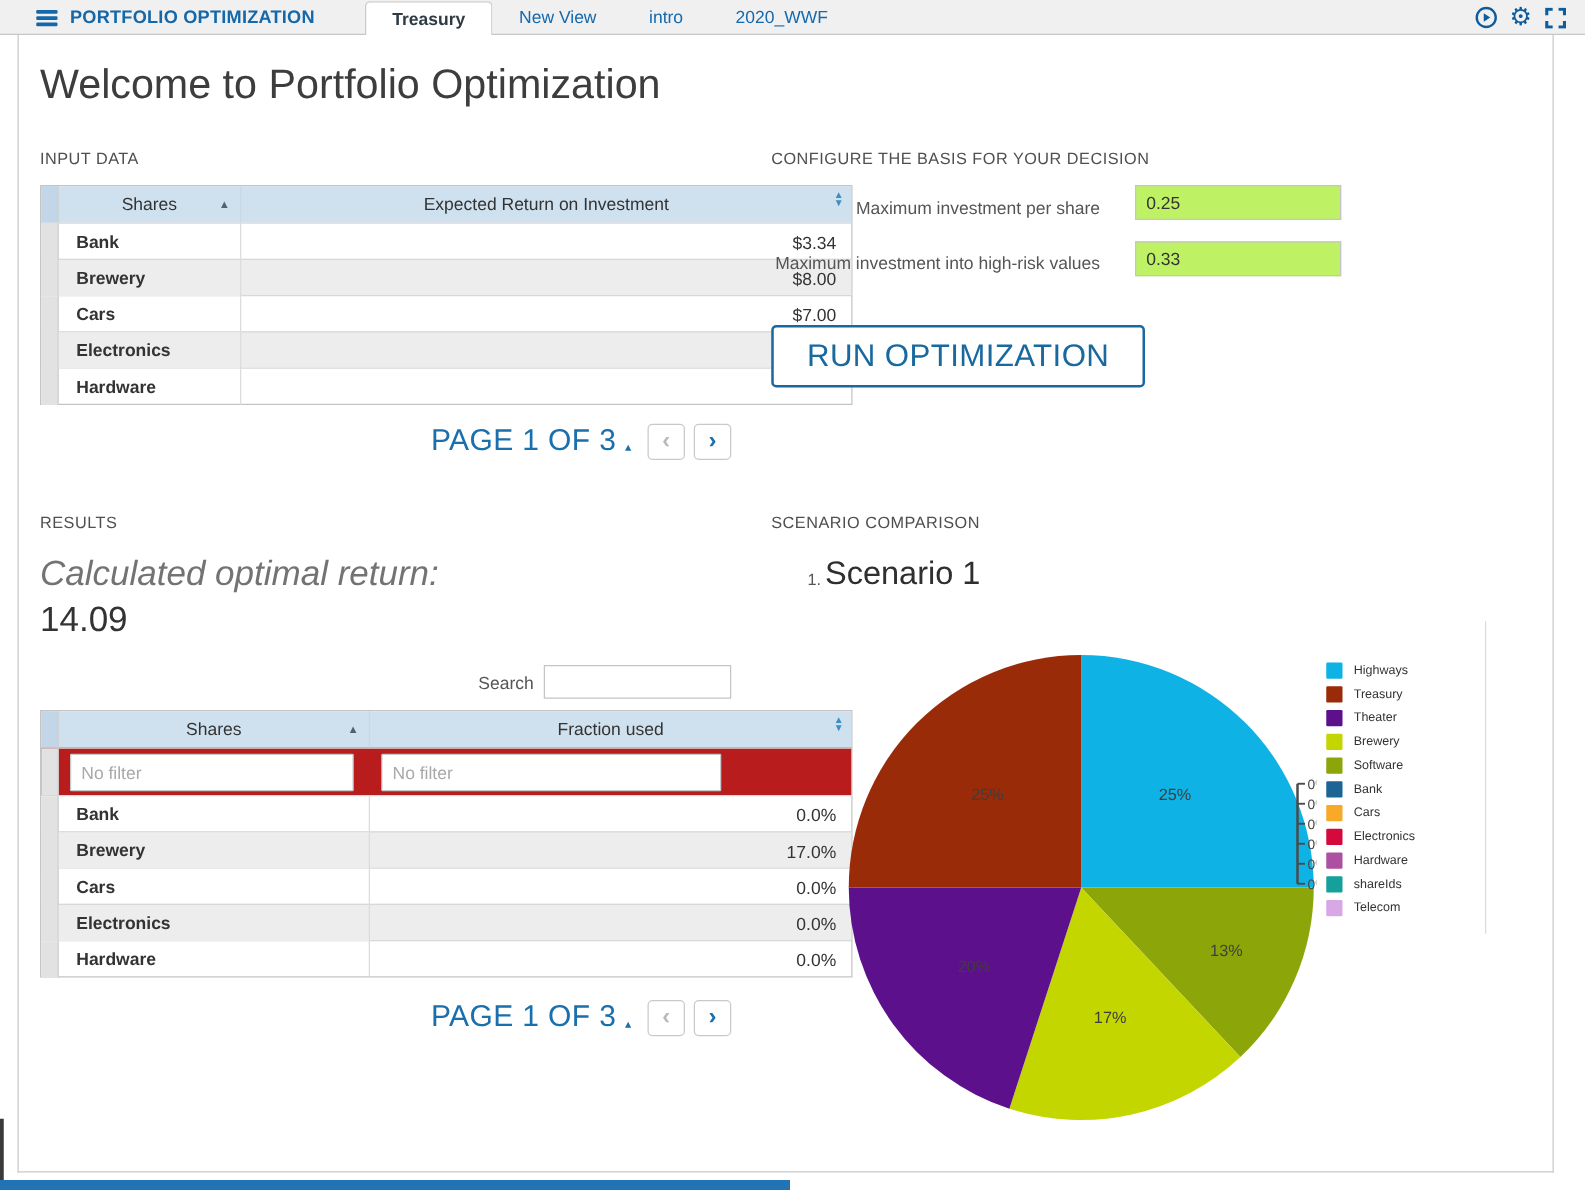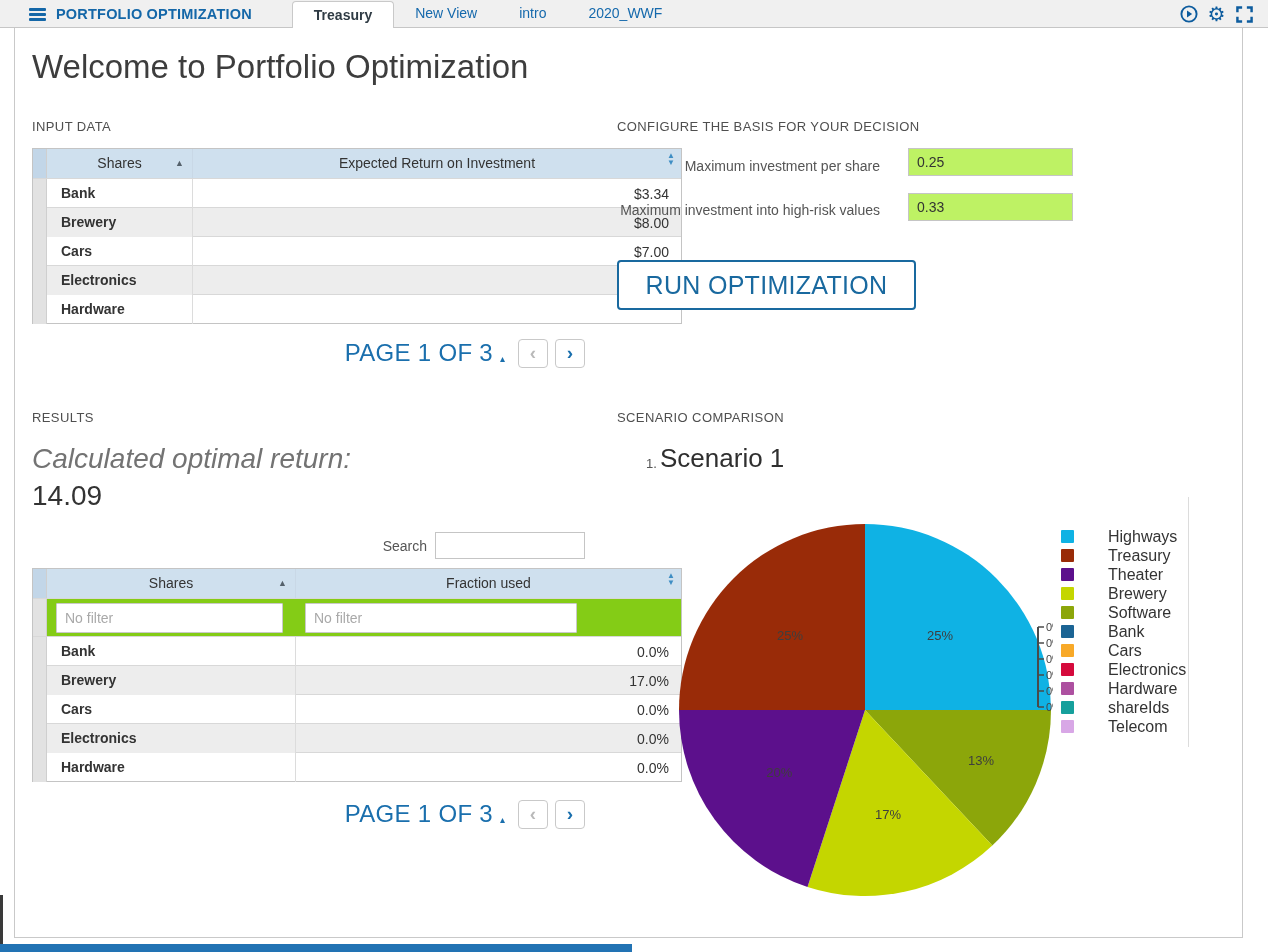--- a/index.html
+++ b/index.html
@@ -38,21 +38,21 @@
   .gcell { background:#e2e2e2; height:100%; border-right:1px solid #cfcfcf; }
   .thead .gcell { background:#c2d6e8; }
   .hcell { position:relative; text-align:center; height:100%; line-height:29px; border-right:1px solid #c9d8e6; cursor:pointer; }
   .hcell:last-child { border-right:none; }
   .sort-asc { position:absolute; right:8px; top:0; font-size:9px; color:#55616b; }
   .sort-both { position:absolute; right:6px; top:4px; display:flex; flex-direction:column; line-height:6px; }
   .sort-both i { font-style:normal; font-size:8px; color:#3e8ec4; height:7px; }
   .ncell { font-weight:700; padding-left:14px; height:100%; line-height:29px; border-right:1px solid #dcdcdc; background:inherit; }
   .vcell { text-align:right; padding-right:12px; }
   .stripe { background:#ededed; }
-  .filter-row { height:38px; background:#84cc16; }
+  .filter-row { height:38px; background:#b91c1c; }
   .filter-row input { height:30px; border:1px solid #c9c9c9; border-radius:1px; font-size:14px; color:#333;
                       padding:0 8px; margin-left:9px; }
   .filter-row input::placeholder { color:#a9a9a9; }
   .f1 { width:227px; } .f2 { width:272px; }
 
   
   .pager { position:absolute; left:32px; width:553px; height:30px; display:flex; align-items:center; justify-content:flex-end; }
   .pager-label { color:#1a6fad; font-size:24px; font-weight:500; letter-spacing:.3px; }
   .pager-caret { color:#1a6fad; font-size:10px; margin:10px 6px 0 7px; }
   .pager-btn { width:30px; height:29px; border:1px solid #c9c9c9; border-radius:4px; background:#fff; margin-left:7px;
@@ -75,21 +75,21 @@
   .search-input { position:absolute; left:435px; top:532px; width:150px; height:27px; border:1px solid #c5c5c5;
                   font-size:14px; padding:0 6px; }
 
   
   .scen-index { position:absolute; left:646px; top:456px; font-size:13px; color:#555; }
   .scen-name { position:absolute; left:660px; top:443px; font-size:26px; color:#2f2f2f; }
   .chart-wrap { position:absolute; left:617px; top:490px; width:626px; height:420px; }
   .legend { position:absolute; left:1061px; top:530px; display:flex; flex-direction:column; gap:6px; }
   .legend-item { display:flex; align-items:center; gap:9px; height:13px; }
   .legend-swatch { width:13px; height:13px; border-radius:1px; flex:0 0 13px; }
-  .legend-label { font-size:16px; color:#333; line-height:13px; white-space:nowrap;margin-left:25px; }
+  .legend-label { font-size:10px; color:#333; line-height:13px; white-space:nowrap; }
   .legend-divider { position:absolute; left:1188px; top:497px; width:1px; height:250px; background:#dcdcdc; }
 
   
   .bottom-accent { position:absolute; left:0; top:944px; width:632px; height:8px; background:#2273b4; }
   .edge-mark { position:absolute; left:0; top:895px; width:3px; height:49px; background:#3a3a3a; }
 </style>
 </head>
 <body>
 
 <div class="topbar">

